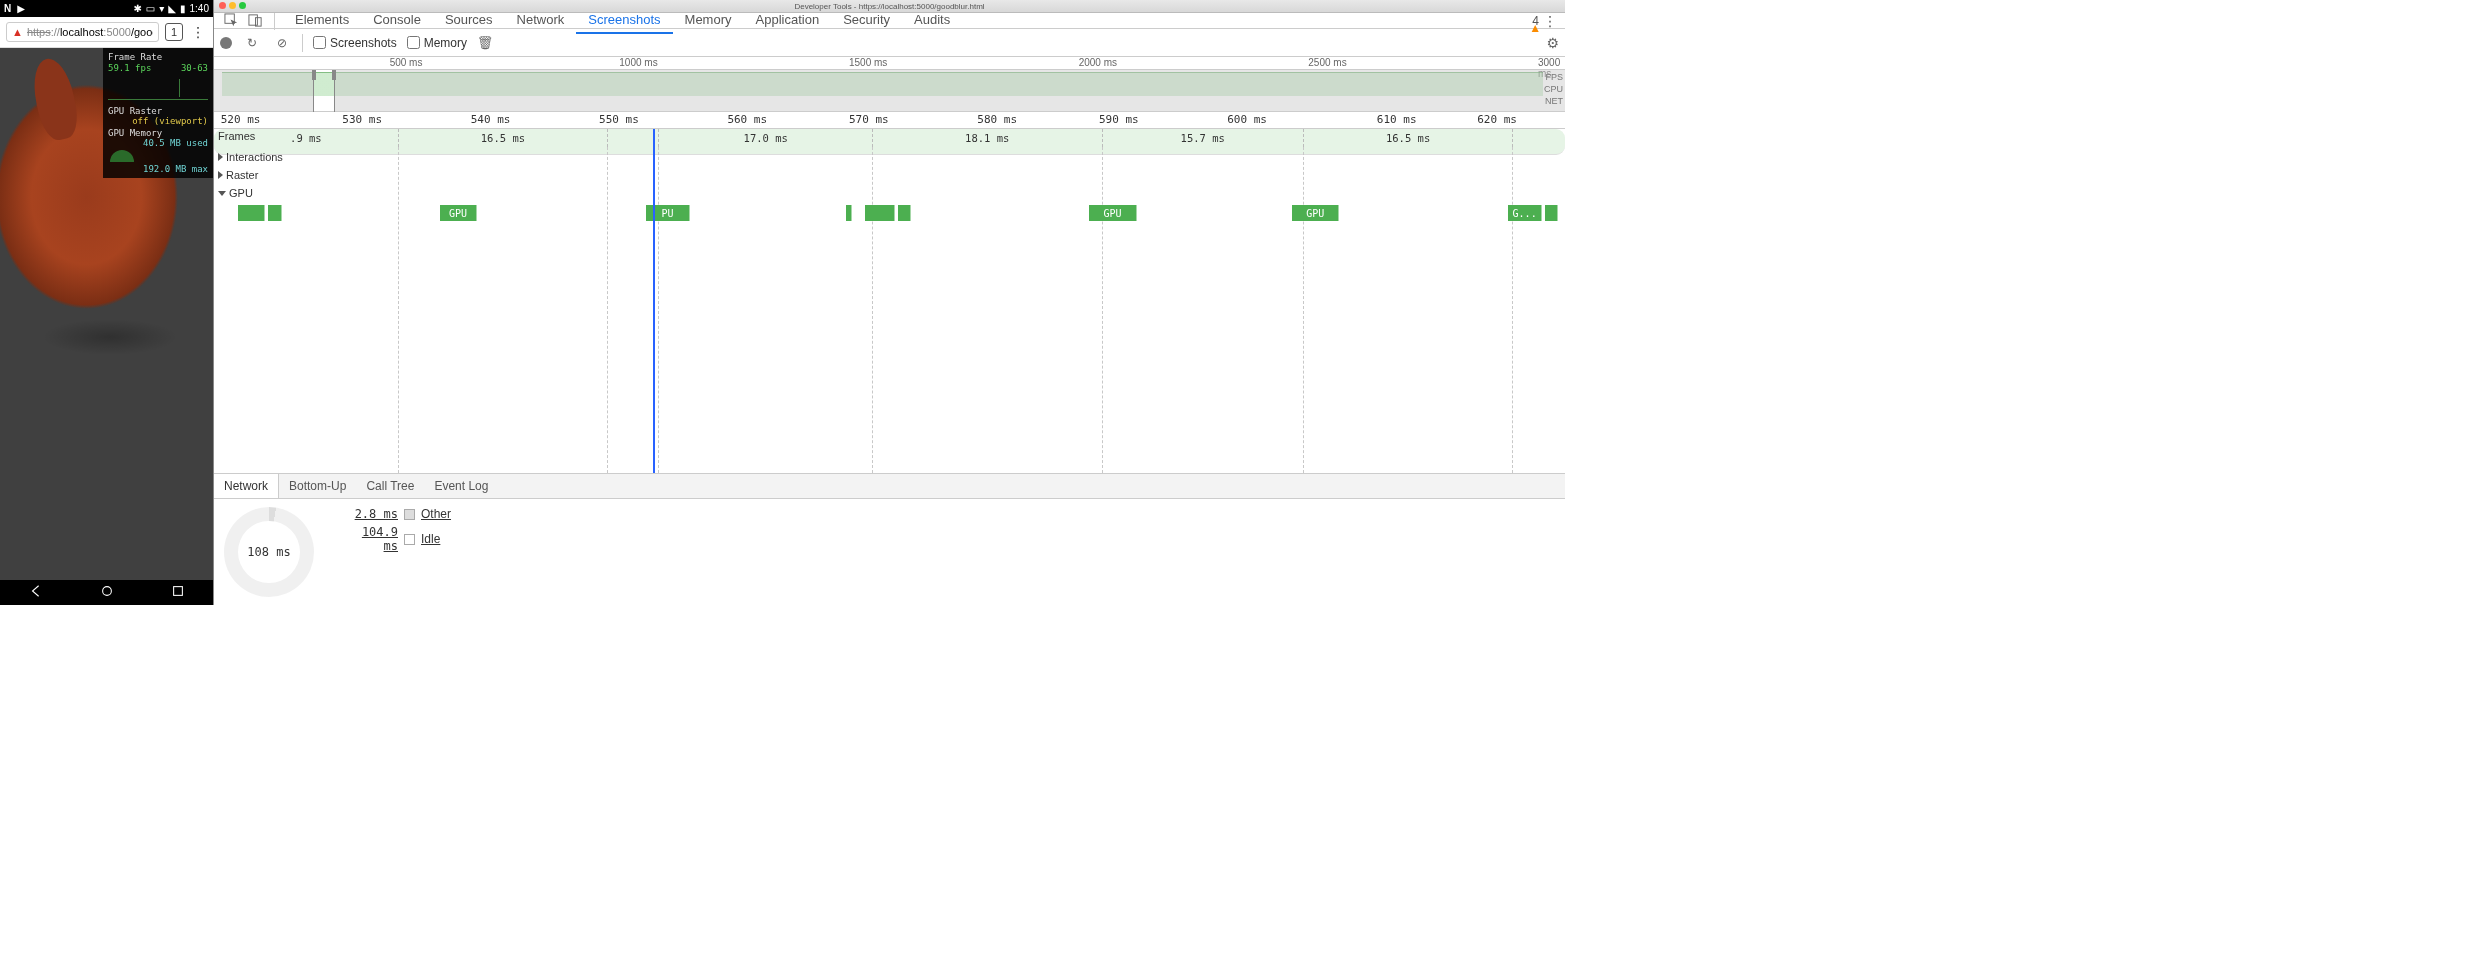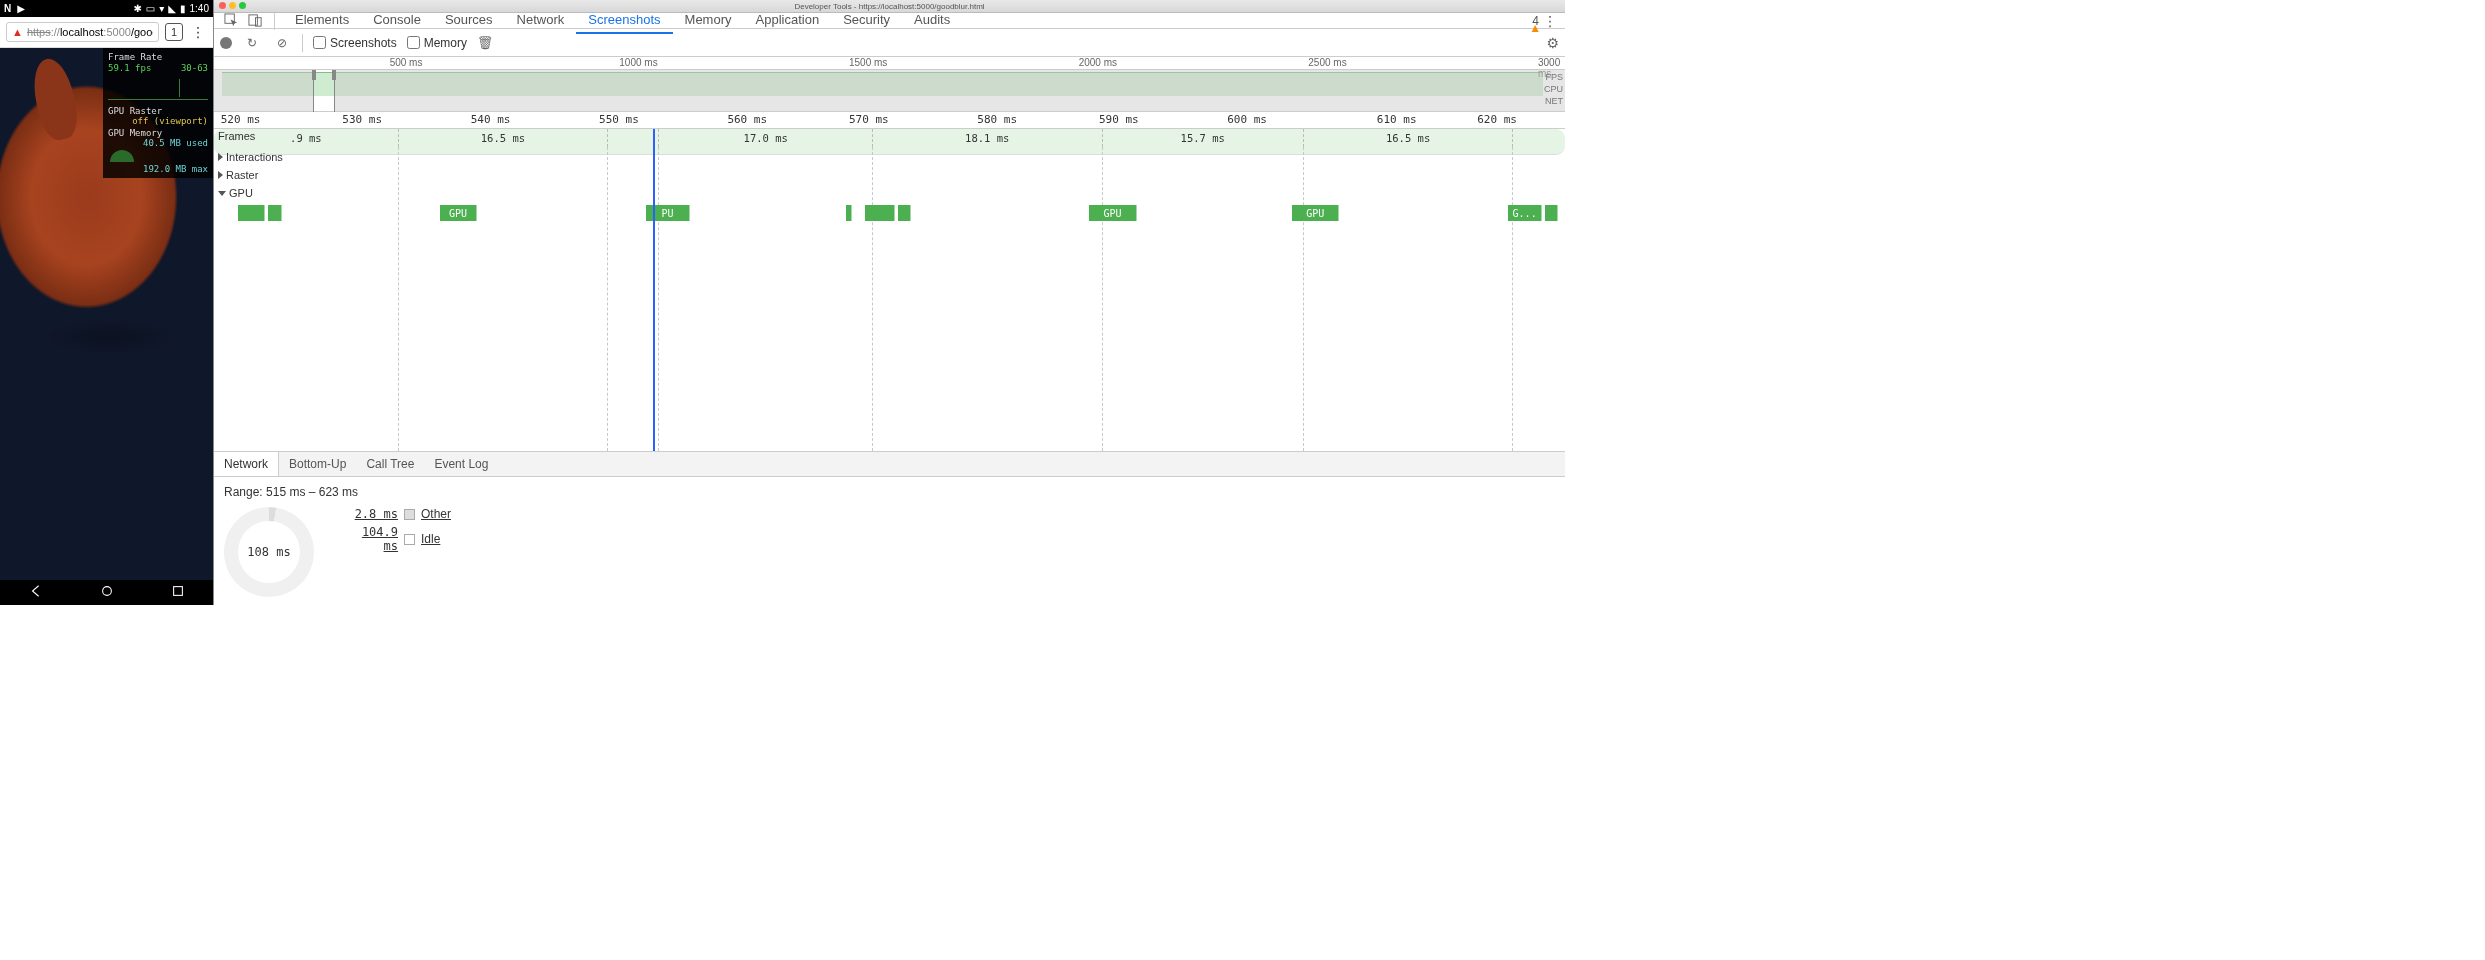--- a/index.html
+++ b/index.html
@@ -12,21 +12,21 @@
 .status-right { display: flex; gap: 4px; align-items: center; }
 .url-row { display: flex; align-items: center; gap: 6px; background: #fff; padding: 5px 6px; border-bottom: 1px solid #ddd; }
 .url-box { flex: 1; border: 1px solid #ccc; border-radius: 3px; padding: 3px 5px; font-size: 11px; display: flex; align-items: center; gap: 4px; overflow: hidden; }
 .warn-tri { color: #d93025; font-size: 11px; }
 .url-text { white-space: nowrap; overflow: hidden; }
 .url-text .strike { text-decoration: line-through; color: #888; }
 .url-text .host { color: #000; }
 .url-text .port { color: #888; }
 .tabs-num { border: 1px solid #555; border-radius: 3px; width: 18px; height: 18px; display: flex; align-items: center; justify-content: center; font-size: 11px; cursor: pointer; }
 .vdots { font-size: 14px; cursor: pointer; padding: 0 2px; }
-.content-area { flex: 1; position: relative; background: #0f172a; overflow: hidden; }
+.content-area { flex: 1; position: relative; background: #404040; overflow: hidden; }
 .bunny { position: absolute; left: -8px; top: 20px; width: 210px; height: 280px; background: radial-gradient(ellipse 110px 135px at 45% 46%, #9a3b1c 0%, #a8431f 50%, #7b2e14 80%, transparent 83%); filter: blur(0.5px); }
 .bunny-ear { position: absolute; left: 44px; top: -10px; width: 38px; height: 82px; background: #8a341a; border-radius: 50% 50% 40% 40%; transform: rotate(-12deg); }
 .bunny-shadow { position: absolute; left: 20px; top: 265px; width: 180px; height: 48px; background: radial-gradient(ellipse 90px 24px at 50% 50%, rgba(0,0,0,0.25) 0%, transparent 75%); }
 .hud { position: absolute; right: 0; top: 0; width: 110px; background: rgba(0,0,0,0.82); color: #ccc; font-family: Menlo, monospace; font-size: 9px; padding: 4px 5px; }
 .hud-title { color: #ddd; margin-bottom: 1px; font-size: 9px; }
 .hud-row { display: flex; justify-content: space-between; }
 .hud-green { color: #5bd35b; }
 .hud-yellow { color: #e0c84a; }
 .hud-teal { color: #6fd3d3; }
 .hud-graph { height: 24px; border-bottom: 1px solid #3a7a3a; margin: 3px 0 6px 0; position: relative; }
@@ -322,21 +322,20 @@
     </div>
 
     <div class="detail-tabs" id="detail-tabs">
         <span class="dt active">Network</span>
         <span class="dt">Bottom-Up</span>
         <span class="dt">Call Tree</span>
         <span class="dt">Event Log</span>
       </div>
 
     <div class="summary">
-      <div>Range: 515 ms – 623 ms</div>
       <div class="summary-body">
         <div class="pie">
           <div class="pie-center">108 ms</div>
         </div>
         <div class="legend" id="legend">
             <div class="legend-row">
               <span class="legend-val">2.8 ms</span>
               <span class="legend-sw" style="background: rgb(221, 221, 221);"></span>
               <span>Other</span>
             </div>

